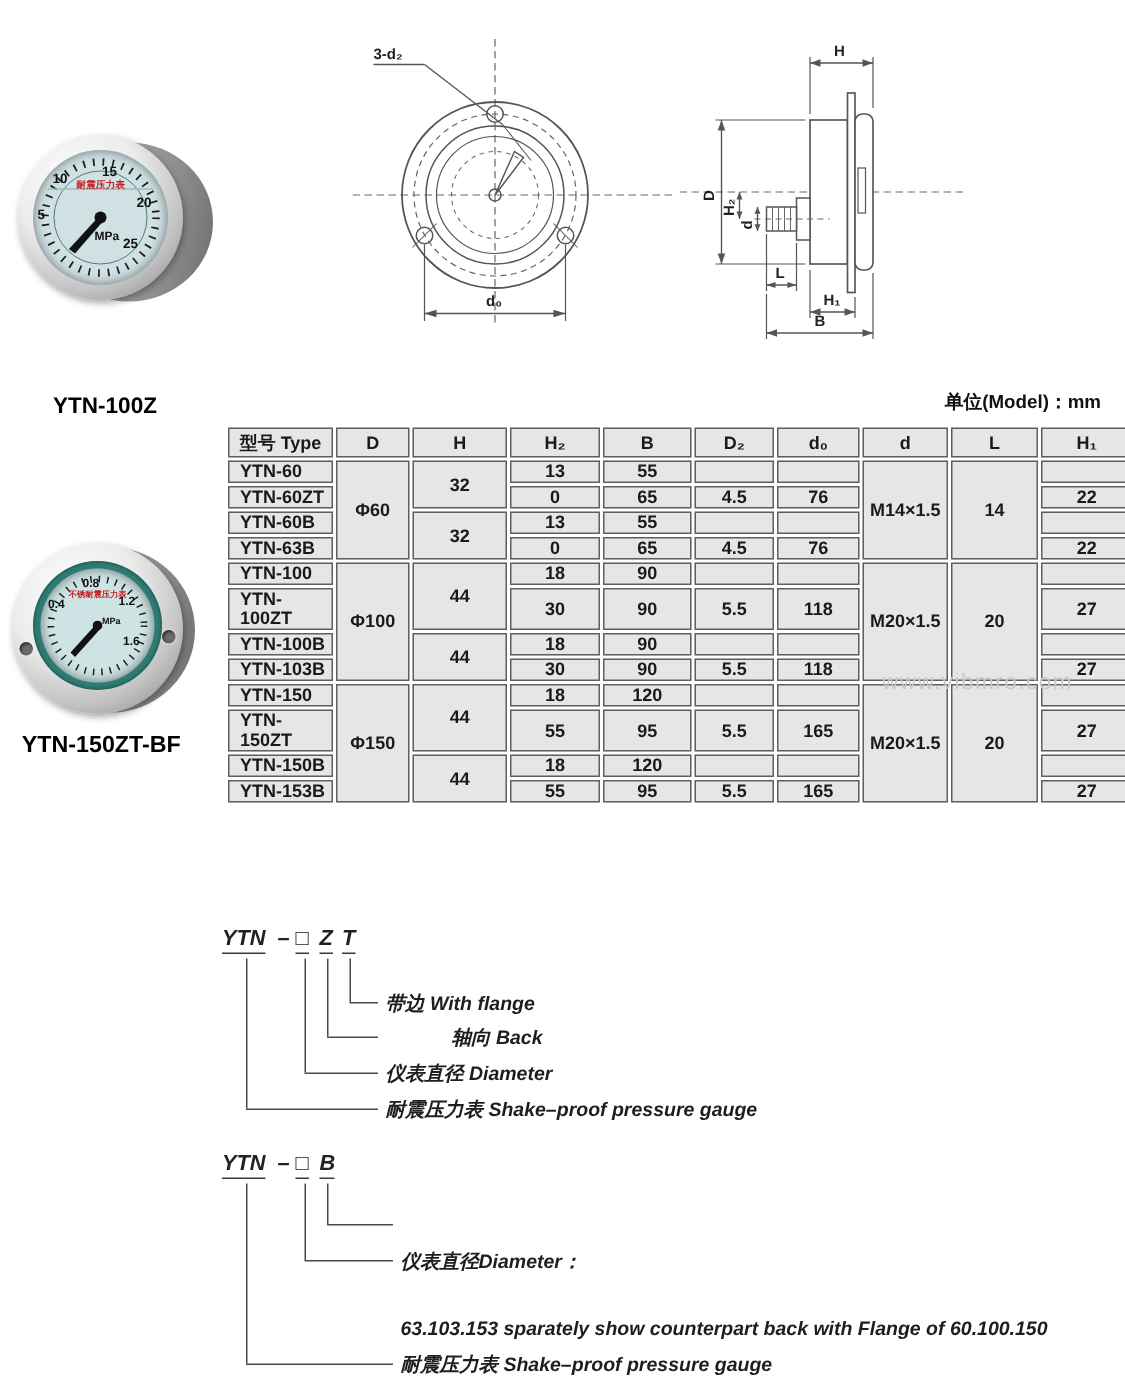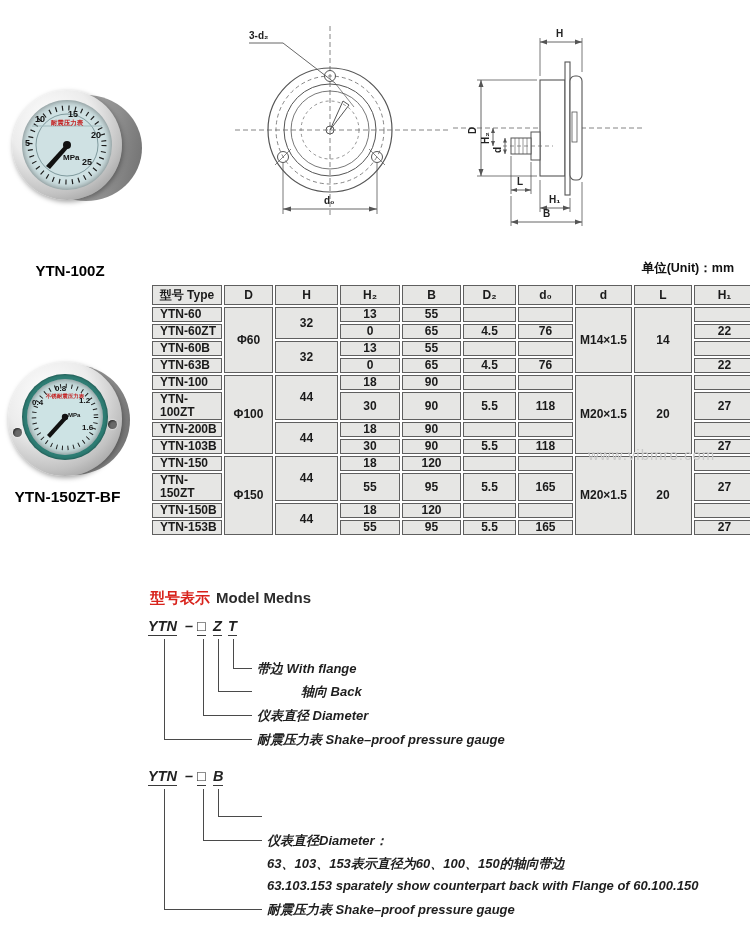--- a/index.html
+++ b/index.html
@@ -196,21 +196,21 @@
     <text x="96" y="191">H₁</text>
 
     <line x1="58" y1="184" x2="58" y2="214" stroke="#555" stroke-width="0.8"></line>
     <line x1="129" y1="170" x2="129" y2="214" stroke="#555" stroke-width="0.8"></line>
     <line x1="58" y1="210" x2="129" y2="210" stroke="#555" stroke-width="0.9"></line>
     <path d="M58,210 l7,-2.5 l0,5 z" fill="#555"></path>
     <path d="M129,210 l-7,-2.5 l0,5 z" fill="#555"></path>
     <text x="90" y="205">B</text>
   </svg>
 
-  <div class="unit-note">单位(Unit)：mm</div>
+  <div class="unit-note">单位(Model)：mm</div>
   <div class="watermark">www.vibmro.com</div>
 
   <table class="spec-table">
     <thead>
       <tr>
         <th style="width:70px;">型号 Type</th>
         <th style="width:49px;">D</th>
         <th style="width:63px;">H</th>
         <th style="width:60px;">H₂</th>
         <th style="width:59px;">B</th>
@@ -273,21 +273,21 @@
       </tr>
       <tr>
         <td class="c-type">YTN-100ZT</td>
         <td>30</td>
         <td>90</td>
         <td>5.5</td>
         <td>118</td>
         <td>27</td>
       </tr>
       <tr>
-        <td class="c-type">YTN-200B</td>
+        <td class="c-type">YTN-100B</td>
         <td rowspan="2">44</td>
         <td>18</td>
         <td>90</td>
         <td></td>
         <td></td>
         <td></td>
       </tr>
       <tr>
         <td class="c-type">YTN-103B</td>
         <td>30</td>
@@ -329,23 +329,20 @@
         <td class="c-type">YTN-153B</td>
         <td>55</td>
         <td>95</td>
         <td>5.5</td>
         <td>165</td>
         <td>27</td>
       </tr>
     </tbody>
   </table>
 
-  <div class="section-title">
-    <span class="zh">型号表示</span><span class="en">Model Medns</span>
-  </div>
 
   <div class="mm-diagram" style="left:148px; top:618px; width:470px; height:140px;">
     <span class="mm-code mm-underlined" style="left:0px;">YTN</span>
     <span class="mm-code" style="left:37px;">–</span>
     <span class="mm-code mm-underlined" style="left:49px;">□</span>
     <span class="mm-code mm-underlined" style="left:65px;">Z</span>
     <span class="mm-code mm-underlined" style="left:80px;">T</span>
     <div class="vl" style="left:85px; top:21px; height:29px;"></div>
     <div class="vl" style="left:70px; top:21px; height:52px;"></div>
     <div class="vl" style="left:55px; top:21px; height:76px;"></div>
@@ -365,18 +362,17 @@
     <span class="mm-code" style="left:37px;">–</span>
     <span class="mm-code mm-underlined" style="left:49px;">□</span>
     <span class="mm-code mm-underlined" style="left:65px;">B</span>
     <div class="vl" style="left:70px; top:21px; height:27px;"></div>
     <div class="vl" style="left:55px; top:21px; height:51px;"></div>
     <div class="vl" style="left:16px; top:21px; height:120px;"></div>
     <div class="hl" style="left:70px; top:48px; width:44px;"></div>
     <div class="hl" style="left:55px; top:72px; width:59px;"></div>
     <div class="hl" style="left:16px; top:141px; width:98px;"></div>
     <span class="mm-label" style="left:119px; top:64px;">仪表直径Diameter：</span>
-    <span class="mm-label" style="left:119px; top:87px;">63、103、153表示直径为60、100、150的轴向带边</span>
     <span class="mm-label" style="left:119px; top:110px;text-align:center;">63.103.153 sparately show counterpart back with Flange of 60.100.150</span>
     <span class="mm-label" style="left:119px; top:133px;">耐震压力表 Shake–proof pressure gauge</span>
   </div>
 
 </div>
 
 </body></html>

